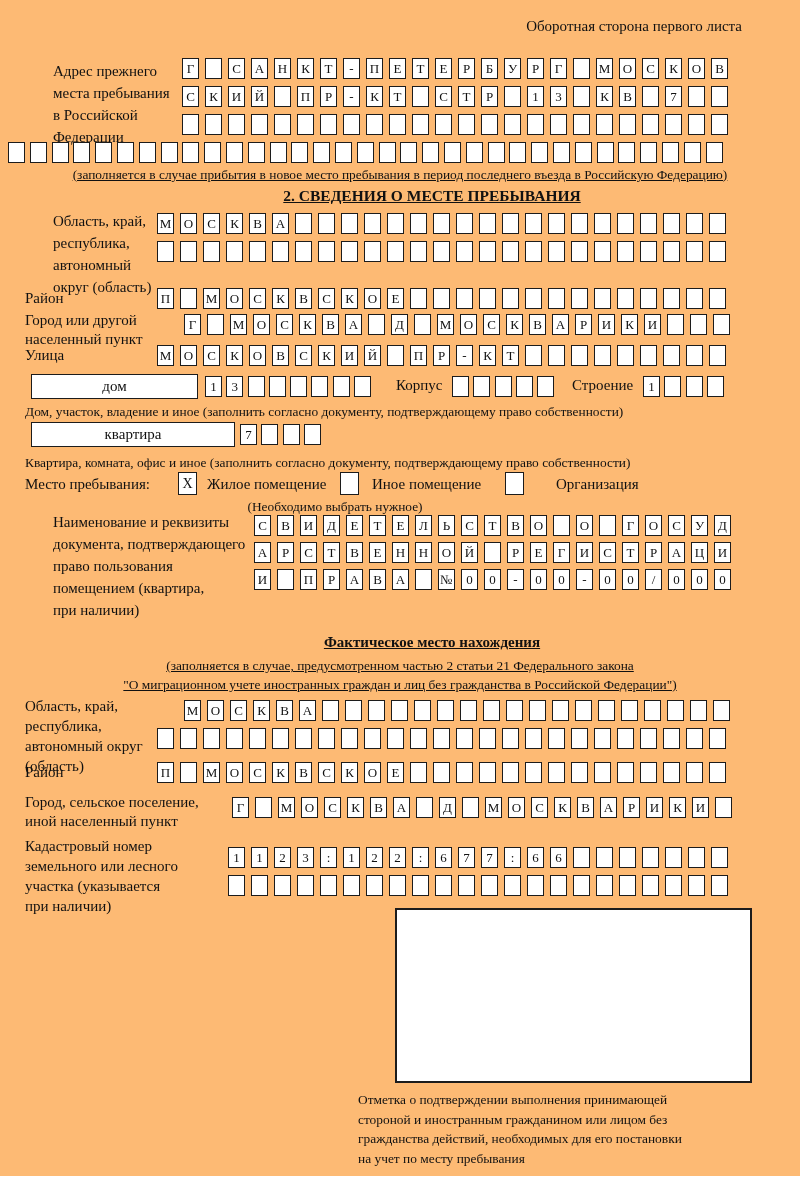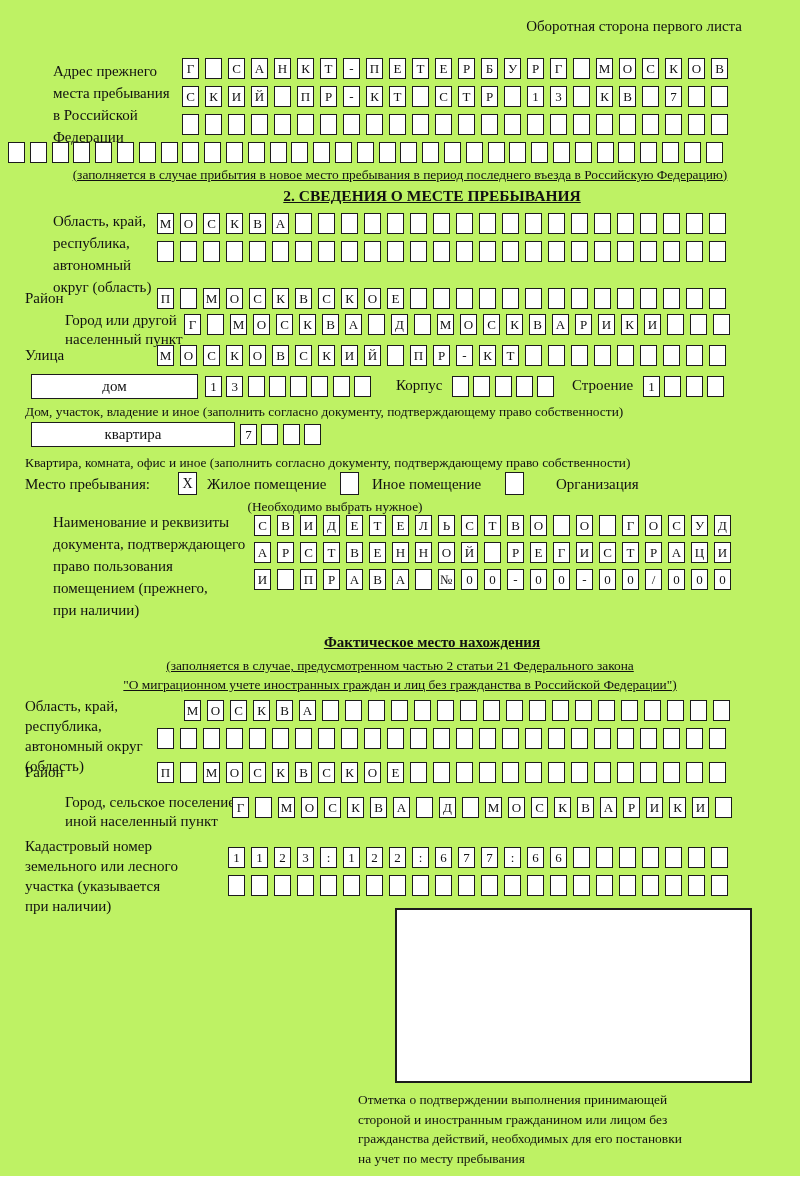--- a/index.html
+++ b/index.html
@@ -1,34 +1,34 @@
 <!DOCTYPE html>
 <html><head>
 <meta charset="utf-8">
 <style>
   html,body { margin:0; padding:0; background:#ffffff; }
   .page {
-    position:relative; width:800px; height:1176px; background:#bef264;
+    position:relative; width:800px; height:1176px; background:#fdba74;
     font-family:"Liberation Serif","DejaVu Serif",serif; color:#111;
     overflow:hidden;
   }
   .row { position:absolute; display:flex; }
   .cell {
     flex:none; width:15px; height:19px; border:1.6px solid #1c1c1c;
     margin-right:6px; display:flex; align-items:center; justify-content:center;
     font-size:13px; line-height:1; background:#fff;
   }
   .tight .cell { margin-right:4.8px; }
   .mid .cell { margin-right:4.3px; }
   .lbl { position:absolute; font-size:15px; white-space:nowrap; }
   .lblblock { position:absolute; font-size:15px; }
   .lblblock span { display:block; white-space:nowrap; }
   .lh22 span { line-height:22px;margin-left:28px; }
   .lh20 span { line-height:20px; }
-  .lh19 span { line-height:19px;margin-left:40px; }
+  .lh19 span { line-height:19px; }
   .note { position:absolute; font-size:13.4px; white-space:nowrap; }
   .ctr { left:0; width:800px; text-align:center;text-decoration:underline; }
   .title { position:absolute; font-weight:bold; font-size:15.5px;margin-left:32px; }
   .hdr { position:absolute; top:18px; right:58px; font-size:15px; }
   .bigbox {
     position:absolute; border:1.6px solid #1c1c1c; background:#fff;
     display:flex; align-items:center; justify-content:center; font-size:15px;
   }
   .chk {
     position:absolute; width:17px; height:21px; border:1.6px solid #1c1c1c;
@@ -362,21 +362,21 @@
   <div class="chk" style="left:340px;top:472px"></div>
   <div class="lbl" style="left:372px;top:476px">Иное помещение</div>
   <div class="chk" style="left:505px;top:472px"></div>
   <div class="lbl" style="left:556px;top:476px">Организация</div>
   <div class="notewrap" style="left:181px;top:499px;width:308px">(Необходимо выбрать нужное)</div>
 
   <div class="lblblock lh22" style="left:25px;top:511px">
     <span>Наименование и реквизиты</span>
     <span>документа, подтверждающего</span>
     <span>право пользования</span>
-    <span>помещением (прежнего,</span>
+    <span>помещением (квартира,</span>
     <span>при наличии)</span>
   </div>
   <div class="row" style="left:254px;top:515px">
       <span class="cell">С</span>
       <span class="cell">В</span>
       <span class="cell">И</span>
       <span class="cell">Д</span>
       <span class="cell">Е</span>
       <span class="cell">Т</span>
       <span class="cell">Е</span>

